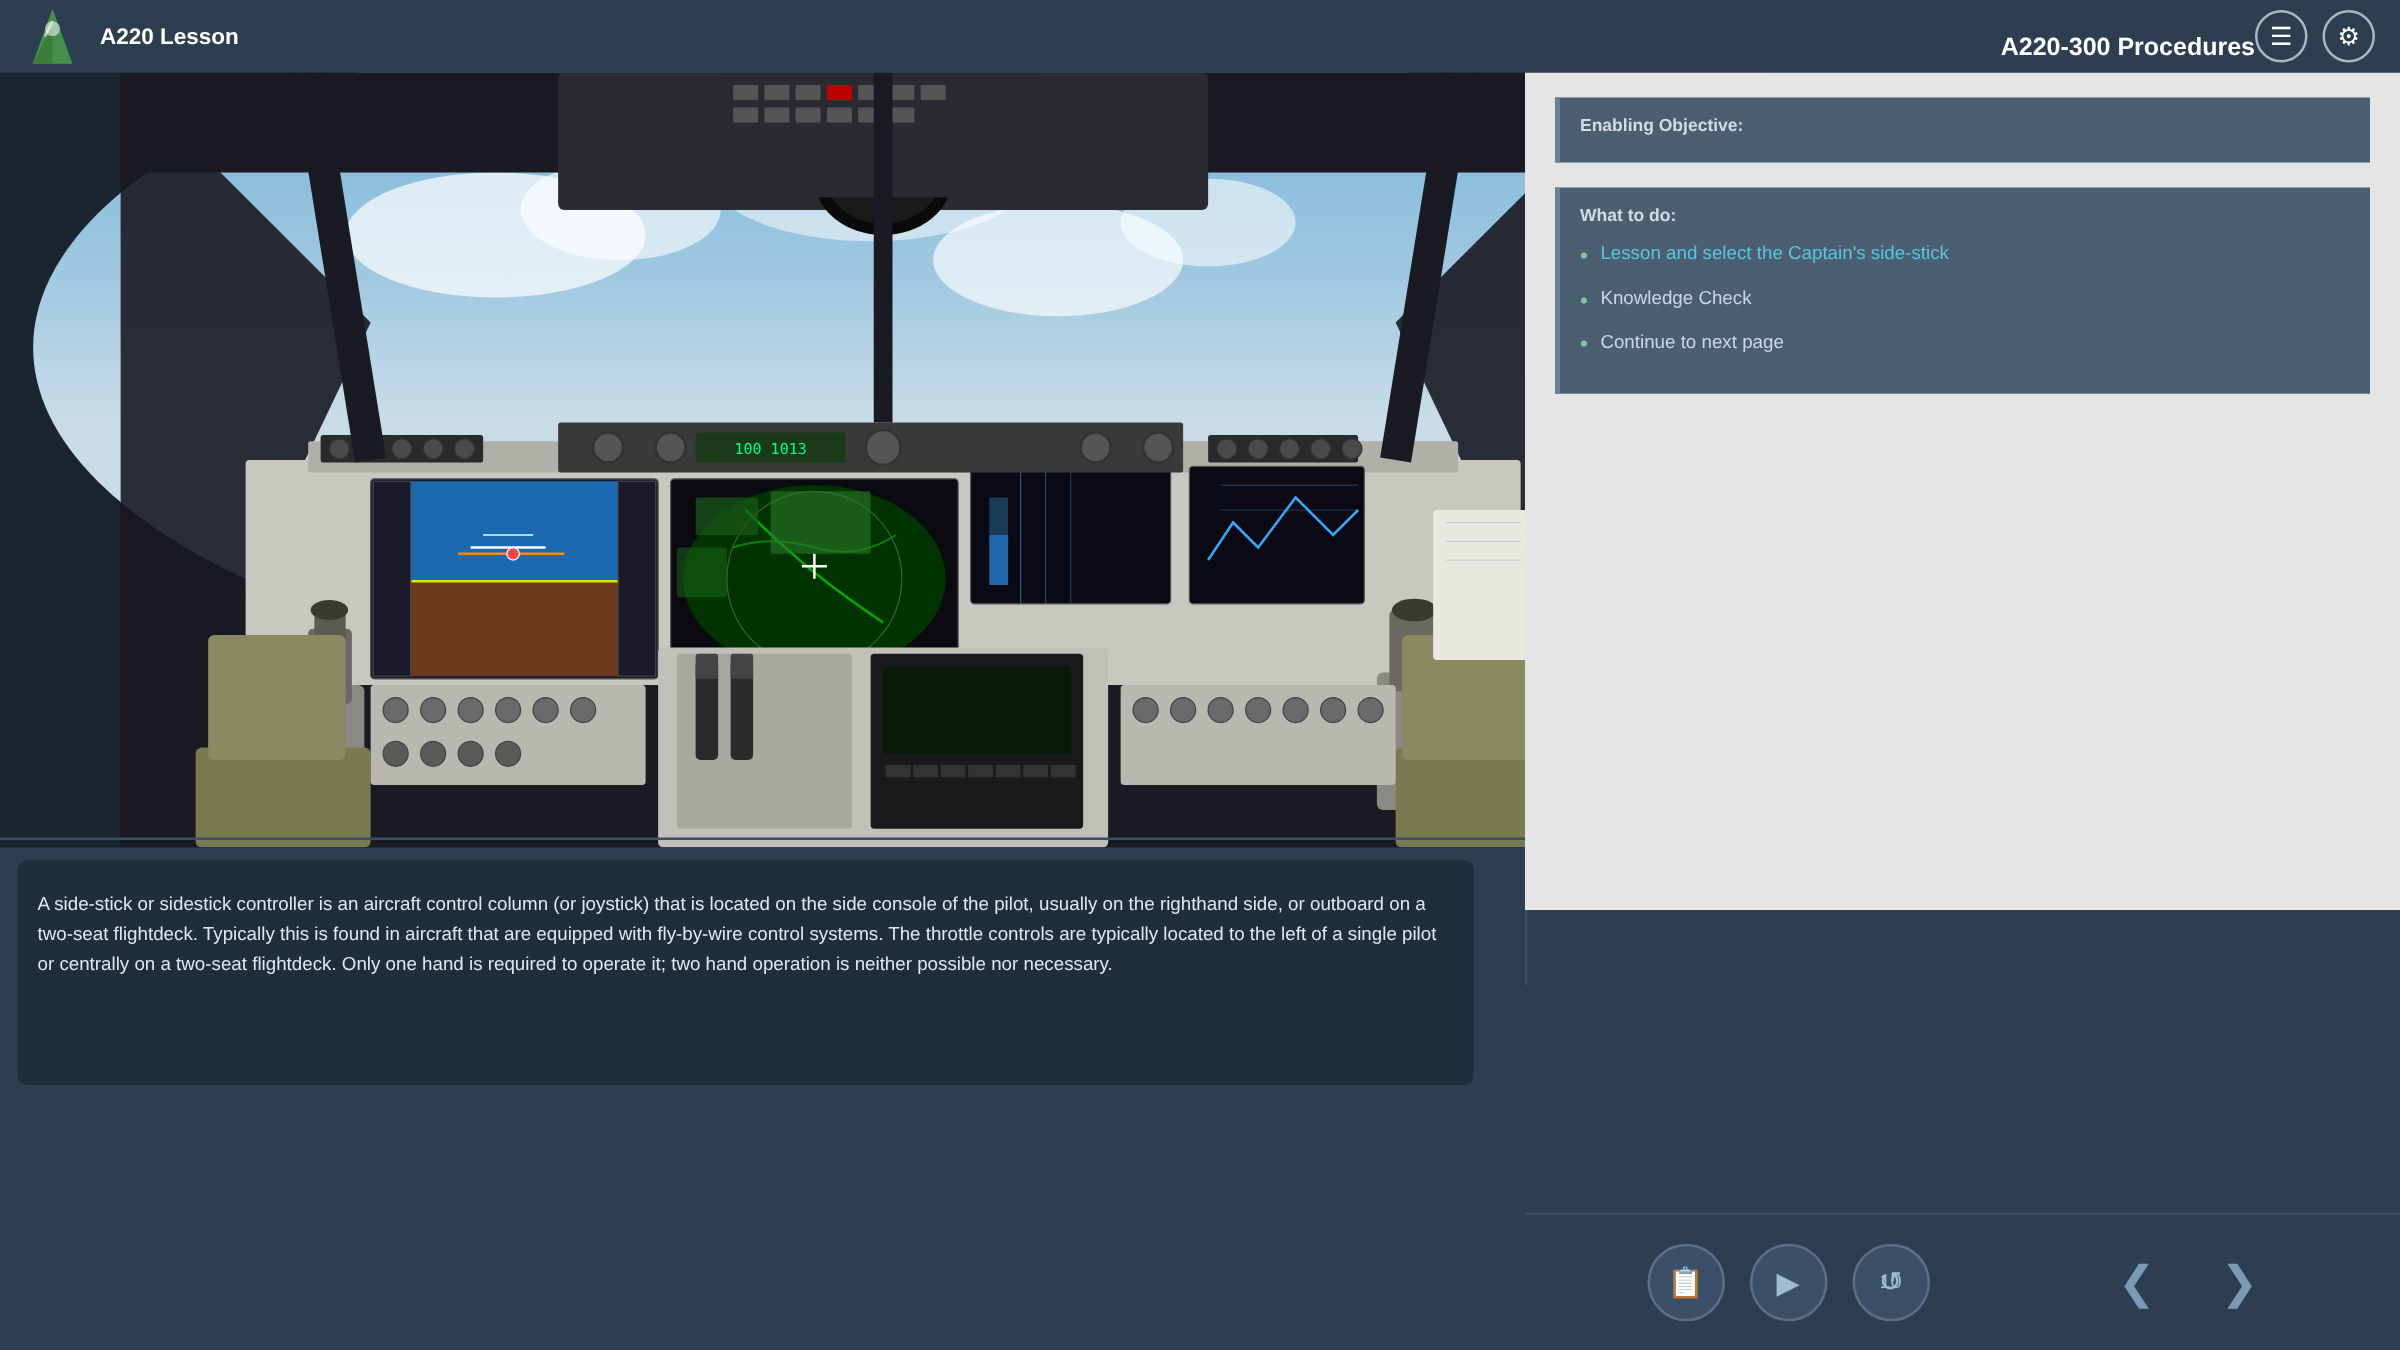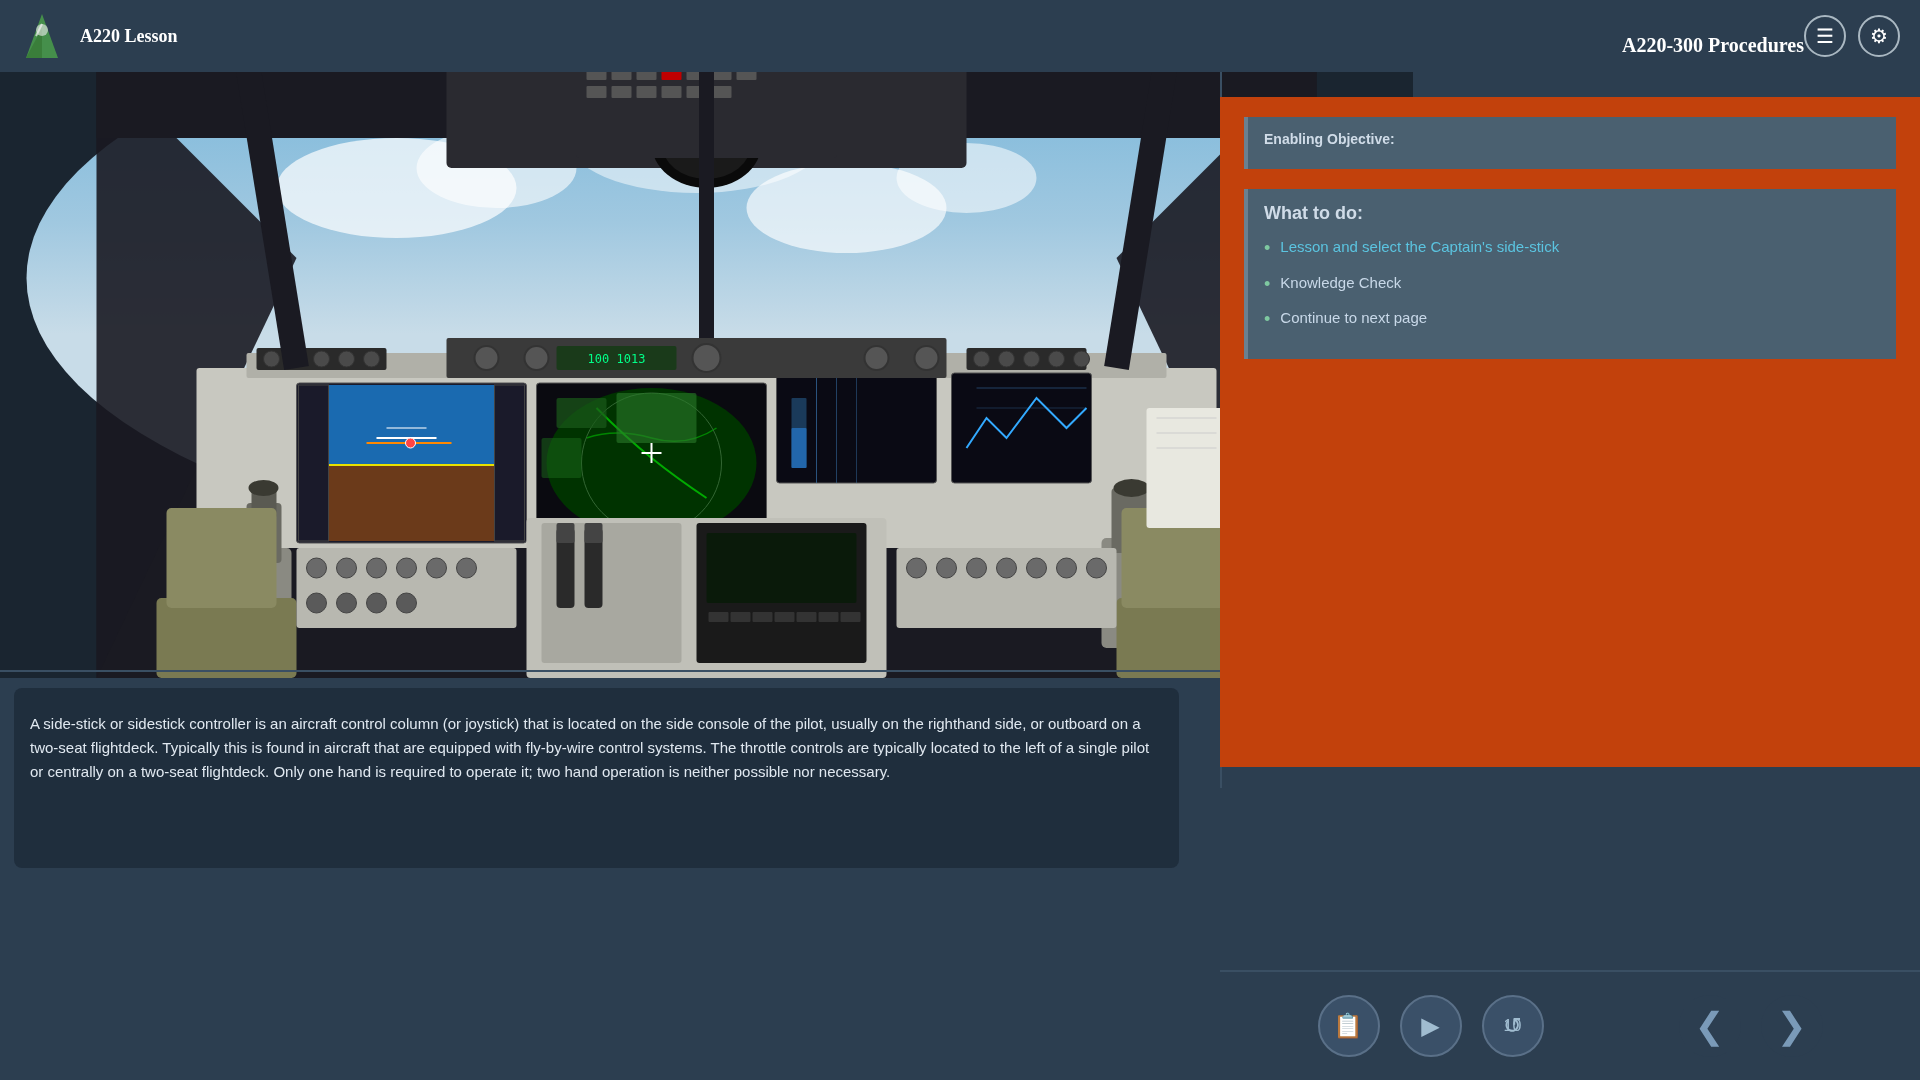--- a/index.html
+++ b/index.html
@@ -2,26 +2,25 @@
 <html><head>
   <meta charset="utf-8">
   <style>
     * { margin: 0; padding: 0; box-sizing: border-box; }
     body { width: 1920px; height: 1080px; overflow: hidden; font-family: Arial, sans-serif; background: #2c3e50; }
 
     
     #header {
       position: absolute;
       top: 0; left: 0; right: 0;
-      height: 72px;
+      height: 58px;
       background: #2c3e50;
       display: flex;
       align-items: center;
       z-index: 100;
-      font-family: Liberation Serif, serif;
     }
     #header-logo-area {
       display: flex;
       align-items: center;
       padding-left: 16px;
       width: 260px;
     }
     #logo-icon {
       width: 52px;
       height: 52px;
@@ -105,23 +104,22 @@
       line-height: 1.6;
     }
 
     
     #right-panel {
       position: absolute;
       top: 58px;
       right: 0;
       width: 700px;
       height: 670px;
-      background: #c2410c;
+      background: #e5e5e5;
       padding: 20px 24px;
-      margin-top: 39px;
     }
 
     #enabling-objective-box {
       background: #4a6070;
       border-left: 4px solid #6a8090;
       padding: 14px 16px;
       margin-bottom: 20px;
     }
     #enabling-objective-label {
       color: #d0dce8;
@@ -136,21 +134,21 @@
     }
 
     #what-to-do-box {
       background: #4a6070;
       border-left: 4px solid #6a8090;
       padding: 14px 16px;
       margin-bottom: 20px;
     }
     #what-to-do-label {
       color: #d0dce8;
-      font-size: 18px;
+      font-size: 14px;
       font-weight: bold;
       margin-bottom: 14px;
     }
     .todo-item {
       display: flex;
       align-items: flex-start;
       margin-bottom: 14px;
       color: #c8d8e8;
       font-size: 15px;
     }

